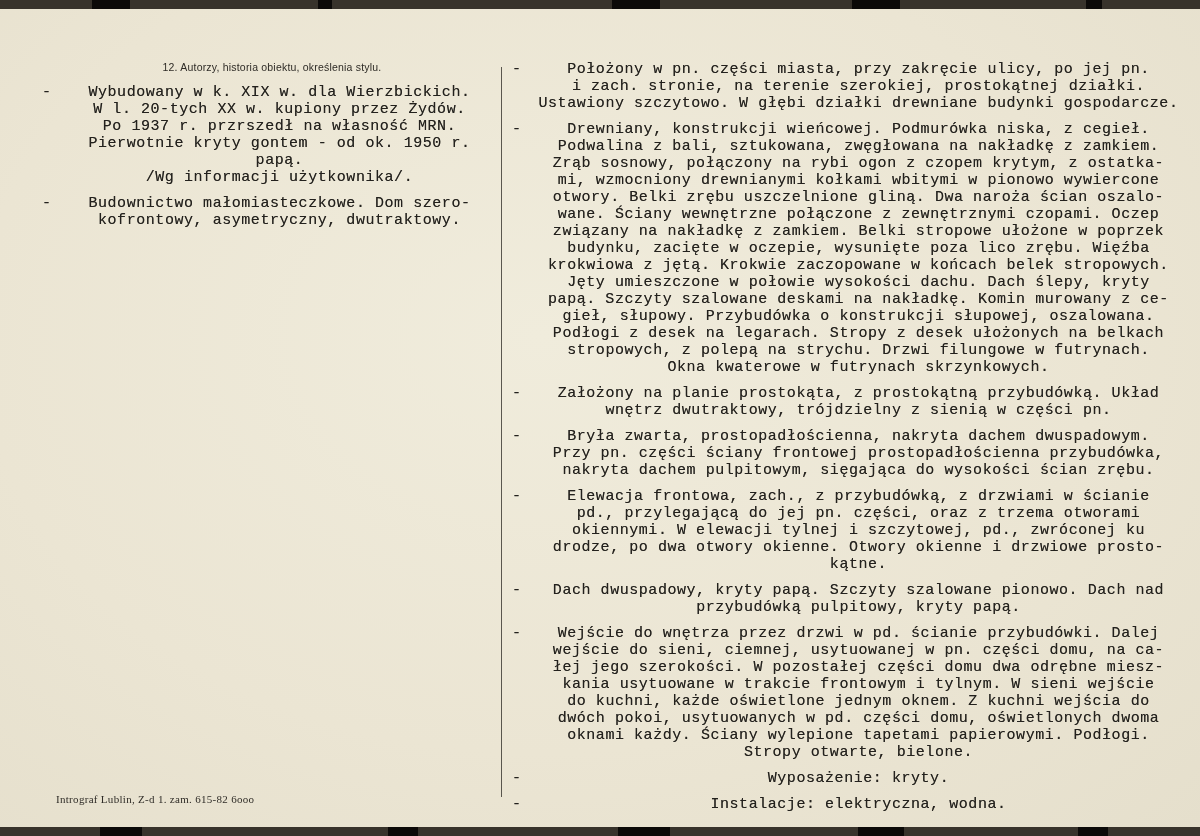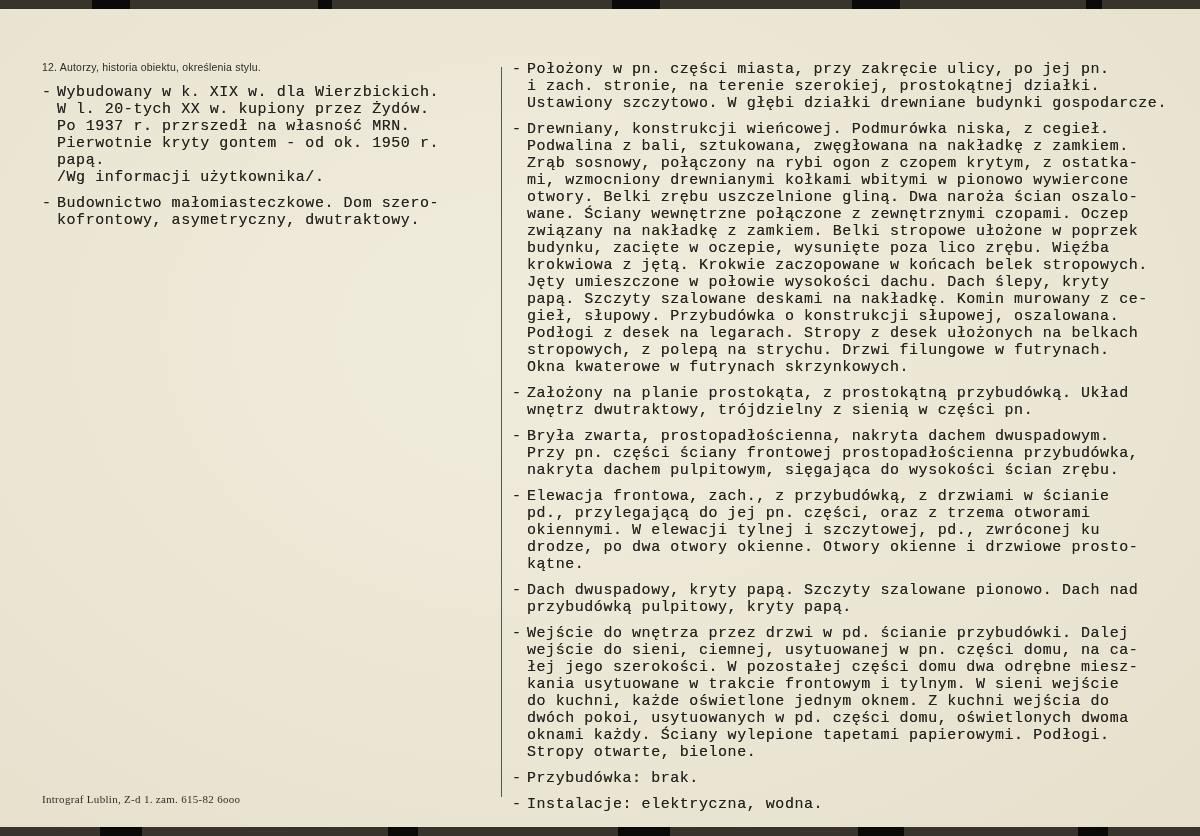--- a/index.html
+++ b/index.html
@@ -35,20 +35,21 @@
   .art.b { bottom: 0; }
   .paper {
     position: absolute;
     top: 9px;
     bottom: 9px;
     left: 0;
     right: 0;
     background: #ece7d6;
     background-image: radial-gradient(ellipse at 45% 40%, #f0ecdc 0%, #ebe5d3 60%, #e5dfcc 100%);
     z-index: 1;
+    text-align: center;
   }
   .col-left {
     position: relative;
     width: 460px;
     padding: 52px 0 0 42px;
     box-sizing: content-box;
   }
   .divider {
     position: absolute;
     left: 501px;
@@ -88,21 +89,21 @@
     position: absolute;
     left: 0;
     top: 0;
   }
   .ptext {
     display: block;
     white-space: pre-wrap;
   }
   .imprint {
     position: absolute;
-    left: 42px;
+    left: 56px;
     bottom: 22px;
     font-family: "Liberation Serif", "DejaVu Serif", serif;
     font-size: 11px;
     color: #2f2c27;
     letter-spacing: 0.3px;
   }
 </style>
 </head>
 <body>
 
@@ -205,21 +206,21 @@
 wejście do sieni, ciemnej, usytuowanej w pn. części domu, na ca-
 łej jego szerokości. W pozostałej części domu dwa odrębne miesz-
 kania usytuowane w trakcie frontowym i tylnym. W sieni wejście
 do kuchni, każde oświetlone jednym oknem. Z kuchni wejścia do
 dwóch pokoi, usytuowanych w pd. części domu, oświetlonych dwoma
 oknami każdy. Ściany wylepione tapetami papierowymi. Podłogi.
 Stropy otwarte, bielone.</span>
         </div>
         <div class="para">
           <span class="dash">-</span>
-          <span class="ptext">Przybudówka: brak.</span>
+          <span class="ptext">Wyposażenie: kryty.</span>
         </div>
         <div class="para">
           <span class="dash">-</span>
           <span class="ptext">Instalacje: elektryczna, wodna.</span>
         </div>
       </div>
     </div>
 
   </div>
 </div>

